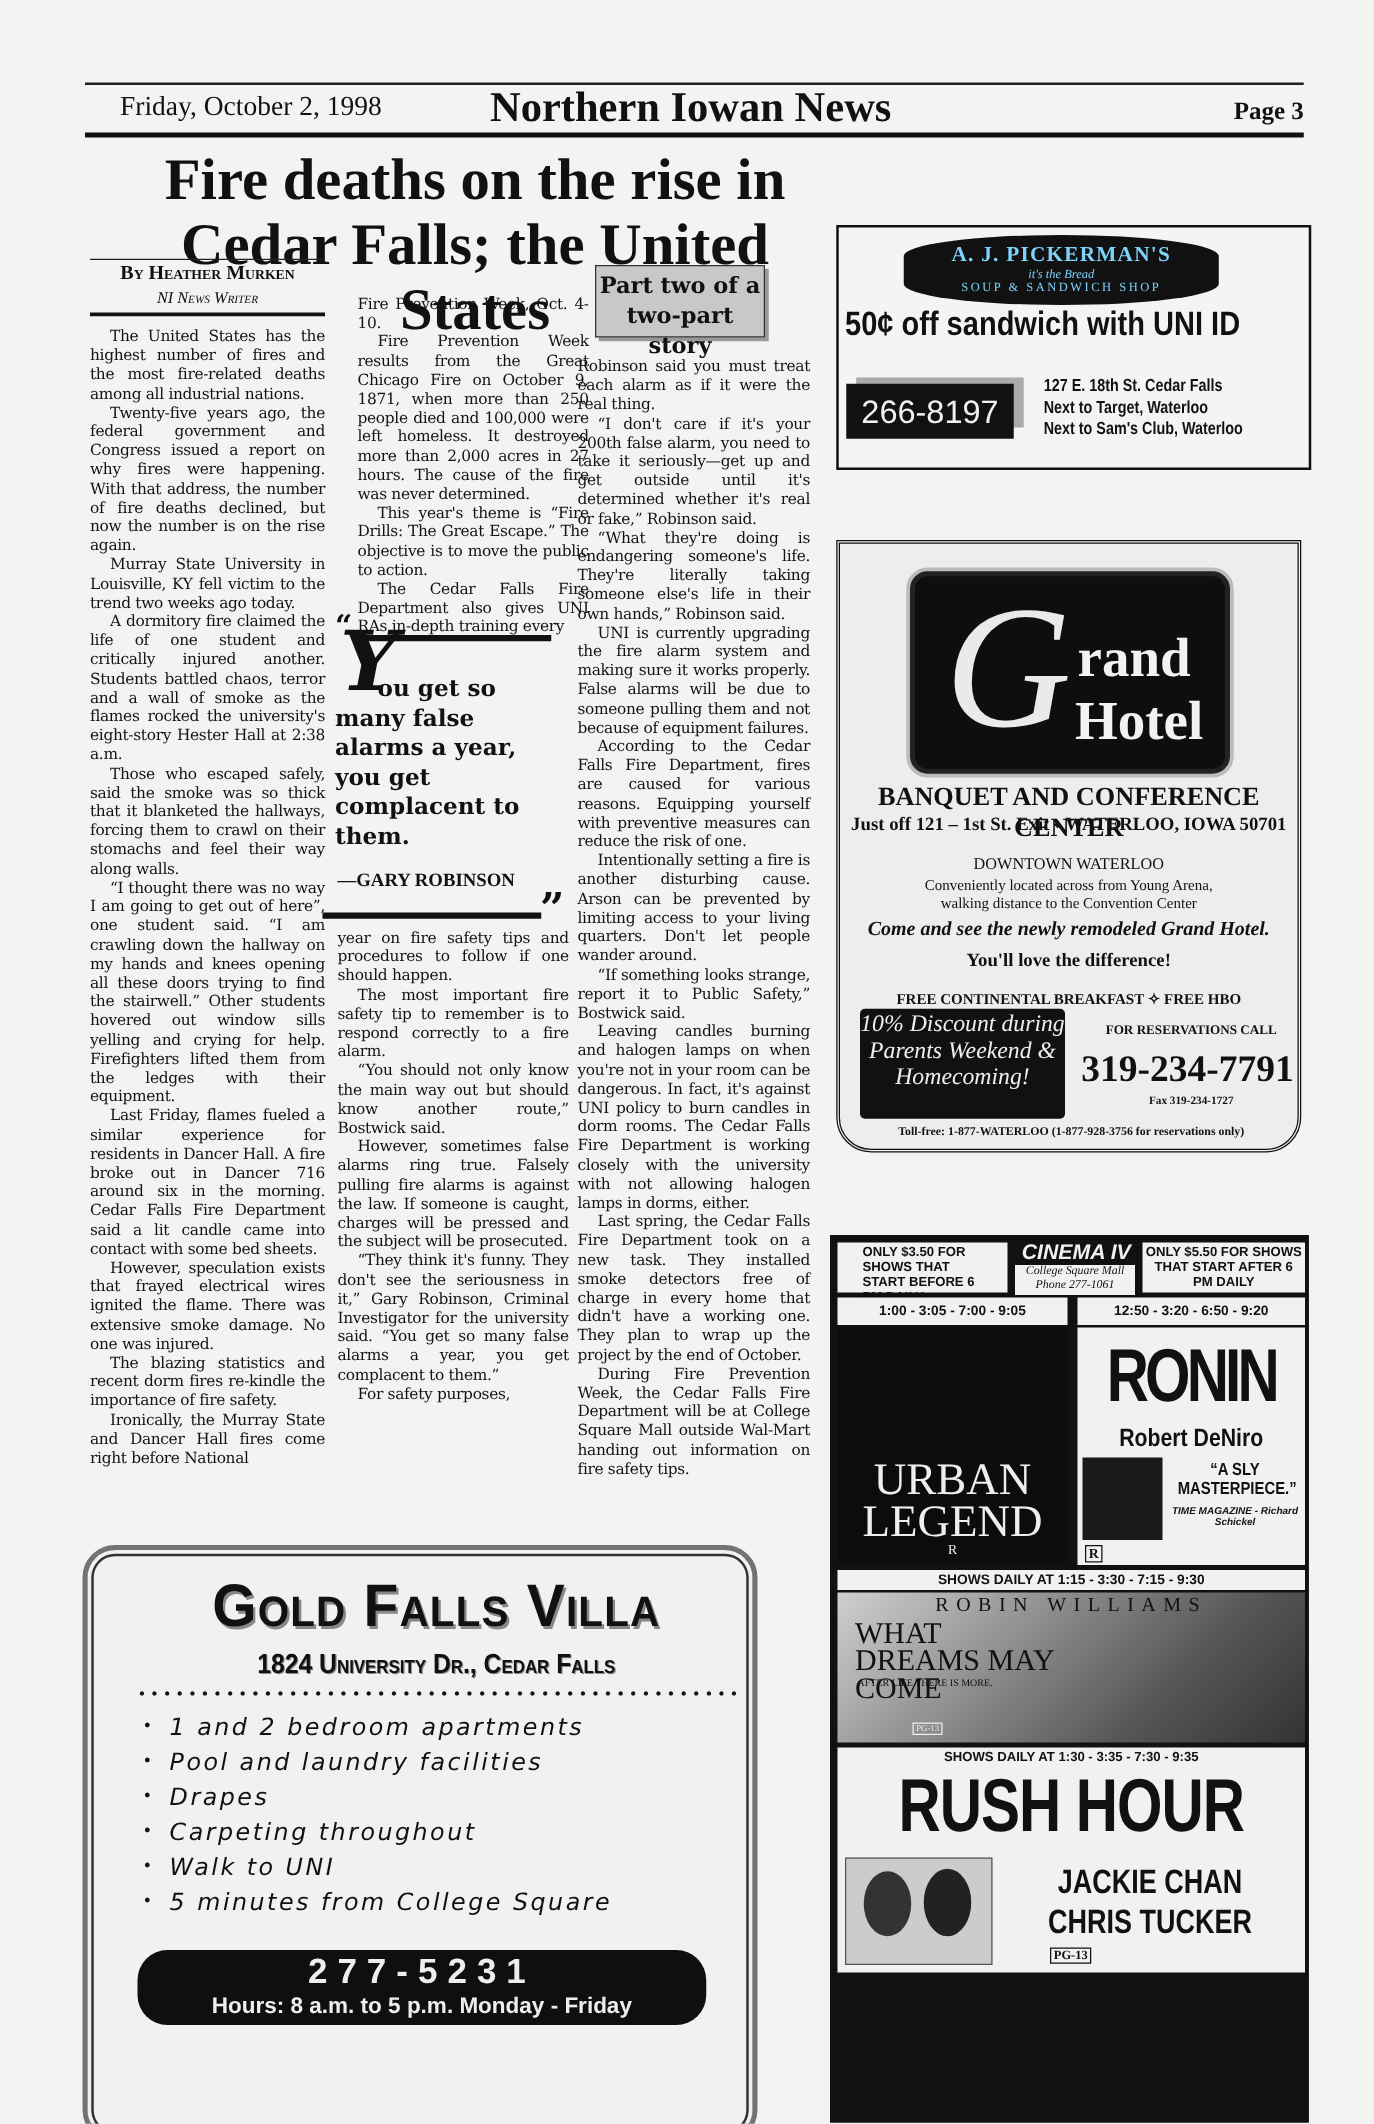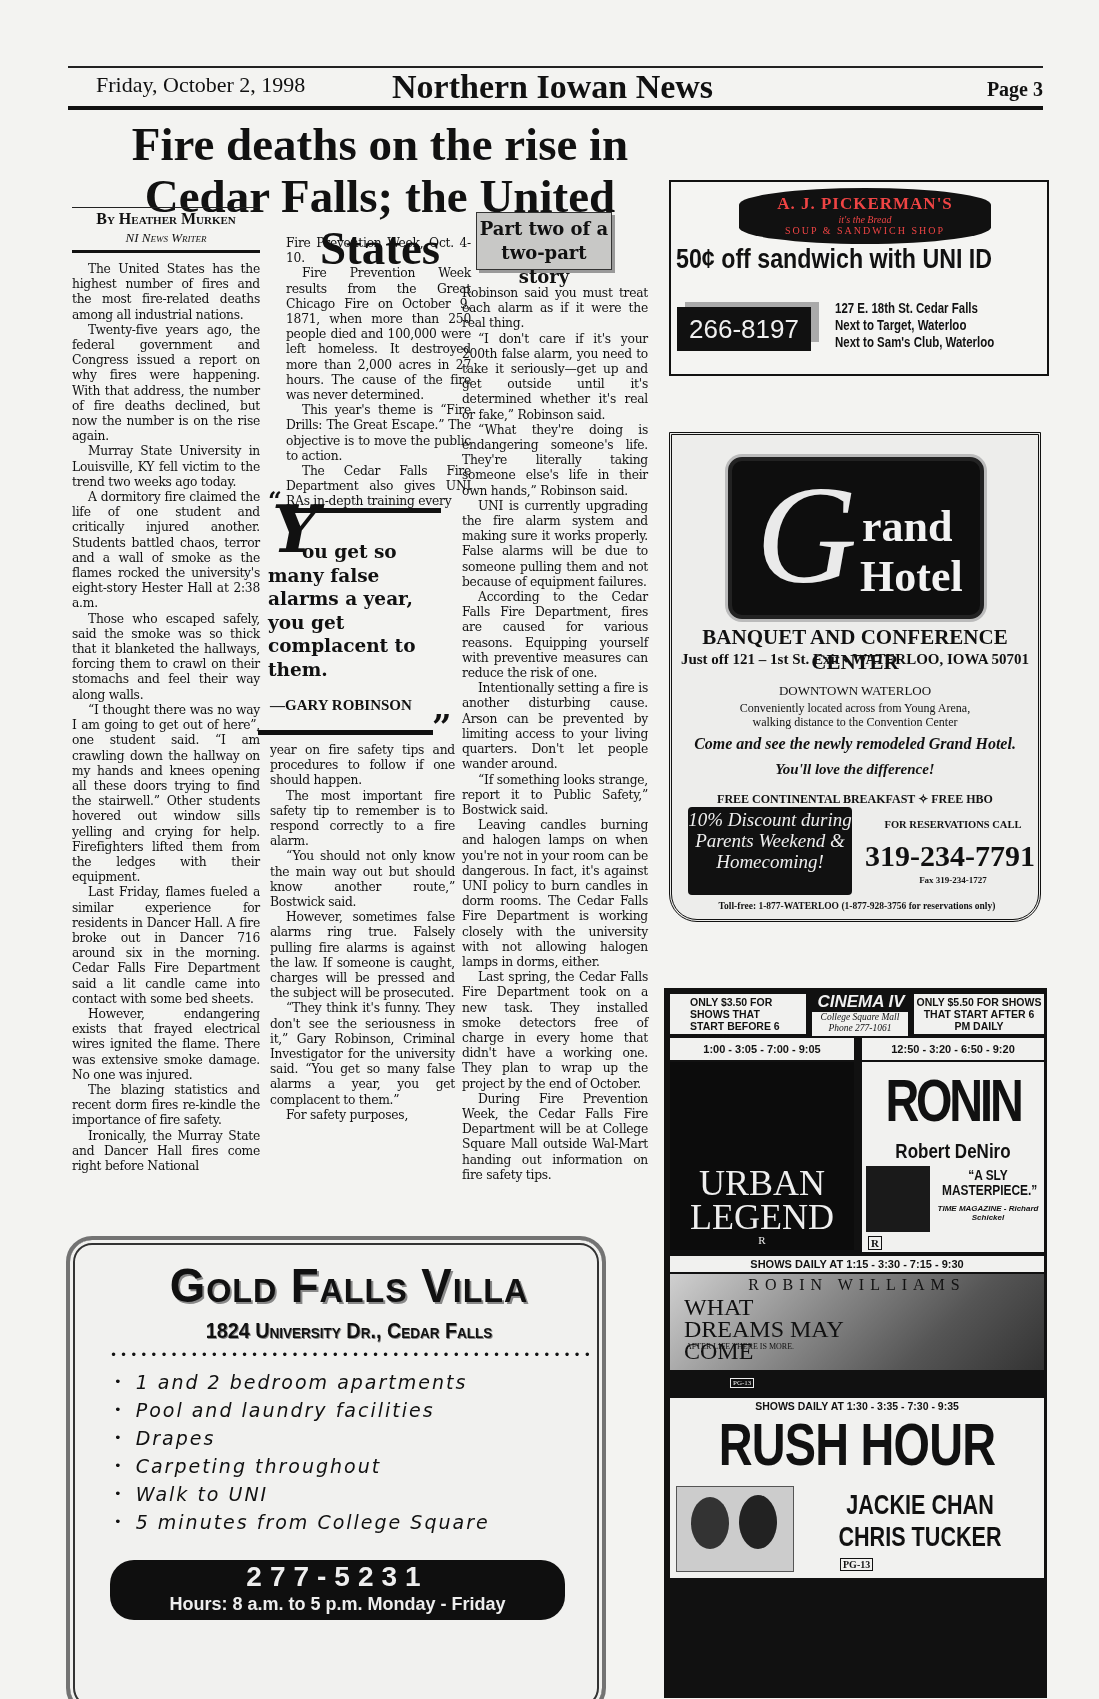--- a/index.html
+++ b/index.html
@@ -35,42 +35,42 @@
   .pq-bigY { position: absolute; left: 272px; top: 496px; font-family: "DejaVu Serif", serif; font-style: italic; font-weight: bold; font-size: 66px; line-height: 66px; }
   .pq-quote-mark { position: absolute; left: 268px; top: 486px; font-family: "DejaVu Serif", serif; font-weight: bold; font-size: 24px; }
   .pq-text { position: absolute; left: 268px; top: 540px; width: 180px; font-family: "DejaVu Serif", serif; font-weight: bold; font-size: 18.5px; line-height: 23.5px; }
   .pq-text .first { padding-left: 34px; }
   .pq-attr { position: absolute; left: 270px; top: 697px; width: 180px; font-family: "Liberation Serif", serif; font-weight: bold; font-size: 15px; }
   .pq-rule-bot { position: absolute; left: 258px; top: 730px; width: 175px; height: 5px; background: #111; }
   .pq-close { position: absolute; left: 432px; top: 710px; font-family: "DejaVu Serif", serif; font-weight: bold; font-size: 34px; line-height: 34px; }
 
   
   .ad-pick { position: absolute; left: 669px; top: 180px; width: 380px; height: 196px; border: 2px solid #111; background: #f4f4f2; }
-  .pick-logo { position: absolute; left: 68px; top: 6px; width: 252px; height: 56px; background: #111; border-radius: 50% / 30%; color: #ef4444; text-align: center; }
+  .pick-logo { position: absolute; left: 52px; top: 6px; width: 252px; height: 56px; background: #111; border-radius: 50% / 30%; color: #7dd3fc; text-align: center; }
   .pick-logo .name { font-family: "Liberation Serif", serif; font-weight: bold; font-size: 17px; letter-spacing: 1px; margin-top: 6px; display: block; }
   .pick-logo .tag { font-family: "Liberation Serif", serif; font-style: italic; font-size: 10px; display: block; }
   .pick-logo .shop { font-family: "Liberation Serif", serif; font-size: 10px; letter-spacing: 2px; display: block; }
   .pick-offer { position: absolute; left: 5px; top: 62px; width: 370px; font-family: "Liberation Sans", sans-serif; font-weight: bold; font-size: 27px; transform: scaleX(0.86); transform-origin: left; white-space: nowrap; }
   .pick-phone-shadow { position: absolute; left: 14px; top: 120px; width: 134px; height: 40px; background: #aaa; }
   .pick-phone { position: absolute; left: 6px; top: 125px; width: 134px; height: 44px; background: #111; color: #f0f0f0; font-family: "Liberation Sans", sans-serif; font-size: 26px; line-height: 44px; text-align: center; }
   .pick-addr { position: absolute; left: 164px; top: 118px; font-family: "Liberation Sans", sans-serif; font-weight: bold; font-size: 14px; line-height: 17px; transform: scaleX(0.82); transform-origin: left; white-space: nowrap; }
 
   
   .ad-grand { position: absolute; left: 669px; top: 432px; width: 372px; height: 490px; border: 3px double #111; border-radius: 0 0 28px 28px; background: #ededeb; }
   .grand-logo { position: absolute; left: 56px; top: 22px; width: 256px; height: 162px; background: #0e0e0e; border-radius: 14px; border: 4px solid #222; box-shadow: 0 0 0 3px #bbb; color: #f2f2f2; }
   .grand-logo .g { position: absolute; left: 24px; top: 4px; font-family: "Liberation Serif", serif; font-style: italic; font-size: 140px; line-height: 140px; color: #eaeaea; }
   .grand-logo .rand { position: absolute; left: 130px; top: 40px; font-family: "Liberation Serif", serif; font-weight: bold; font-size: 44px; }
   .grand-logo .hotel { position: absolute; left: 128px; top: 90px; font-family: "Liberation Serif", serif; font-weight: bold; font-size: 44px; }
   .grand-line { position: absolute; left: 0; width: 100%; text-align: center; font-family: "Liberation Serif", serif; }
   .grand-banquet { top: 190px; font-weight: bold; font-size: 21px; }
   .grand-exit { top: 216px; font-weight: bold; font-size: 15px; }
   .grand-down { top: 248px; font-size: 13px; }
   .grand-conv { top: 266px; font-size: 12px; line-height: 14px; }
   .grand-come { top: 300px; font-weight: bold; font-style: italic; font-size: 16px; }
-  .grand-love { top: 326px; font-weight: bold; font-style: italic; font-size: 15px; }
+  .grand-love { top: 326px; font-weight: bold; font-size: 15px; }
   .grand-free { top: 357px; font-weight: bold; font-size: 12px; }
   .grand-disc { position: absolute; left: 16px; top: 372px; width: 164px; height: 88px; background: #111; color: #eee; font-family: "Liberation Serif", serif; font-style: italic; font-size: 19px; line-height: 21px; text-align: center; padding-top: 2px; border-radius: 4px; }
   .grand-resv { position: absolute; left: 196px; top: 384px; width: 170px; text-align: center; font-family: "Liberation Serif", serif; font-weight: bold; font-size: 10.5px; }
   .grand-phone { position: absolute; left: 188px; top: 404px; width: 180px; text-align: center; font-family: "Liberation Serif", serif; font-weight: bold; font-size: 30px; }
   .grand-fax { position: absolute; left: 196px; top: 440px; width: 170px; text-align: center; font-family: "Liberation Serif", serif; font-weight: bold; font-size: 9px; }
   .grand-toll { position: absolute; left: 10px; top: 466px; width: 350px; text-align: center; font-family: "Liberation Serif", serif; font-weight: bold; font-size: 9.5px; }
 
   
   .ad-cine { position: absolute; left: 664px; top: 988px; width: 383px; height: 710px; background: #111; border: 2px solid #111; }
   .cine-box { position: absolute; background: #f1f1ef; color: #111; text-align: center; font-family: "Liberation Sans", sans-serif; font-weight: bold; }
@@ -85,21 +85,21 @@
   .urban .title { position: absolute; left: 0; top: 104px; width: 100%; font-family: "Liberation Serif", serif; font-size: 36px; line-height: 34px; }
   .urban .rating { position: absolute; left: 0; bottom: 4px; width: 100%; font-family: "Liberation Serif", serif; font-size: 11px; }
   .ronin { position: absolute; left: 196px; top: 72px; width: 182px; height: 190px; background: #f1f1ef; }
   .ronin .title { position: absolute; left: 0; top: 4px; width: 100%; text-align: center; font-family: "Liberation Sans", sans-serif; font-weight: bold; font-size: 60px; letter-spacing: -4px; transform: scaleX(0.78); }
   .ronin .actor { position: absolute; left: 0; top: 78px; width: 100%; text-align: center; font-family: "Liberation Sans", sans-serif; font-weight: bold; font-size: 20px; transform: scaleX(0.85); }
   .ronin .photo { position: absolute; left: 4px; top: 104px; width: 64px; height: 66px; background: #1a1a1a; }
   .ronin .quote { position: absolute; left: 72px; top: 106px; width: 108px; text-align: center; font-family: "Liberation Sans", sans-serif; font-weight: bold; font-size: 14px; line-height: 15px; transform: scaleX(0.85); }
   .ronin .src { position: absolute; left: 72px; top: 142px; width: 108px; text-align: center; font-family: "Liberation Sans", sans-serif; font-style: italic; font-weight: bold; font-size: 8px; line-height: 9px; }
   .ronin .rating { position: absolute; left: 6px; top: 174px; border: 1.5px solid #111; font-family: "Liberation Serif", serif; font-weight: bold; font-size: 11px; padding: 0 2px; }
   .cine-shows { left: 4px; top: 266px; width: 374px; height: 16px; font-size: 11px; line-height: 16px; }
-  .dreams { position: absolute; left: 4px; top: 284px; width: 374px; height: 96px; background: linear-gradient(135deg, #d0d0d0 0%, #888 40%, #555 70%, #333 100%); color: #111; font-family: "Liberation Serif", serif; }
+  .dreams { position: absolute; left: 4px; top: 284px; width: 374px; height: 120px; background: linear-gradient(135deg, #d0d0d0 0%, #888 40%, #555 70%, #333 100%); color: #111; font-family: "Liberation Serif", serif; }
   .dreams .robin { position: absolute; left: 0; top: 2px; width: 100%; text-align: center; font-size: 16px; letter-spacing: 6px; }
   .dreams .title { position: absolute; left: 14px; top: 22px; width: 170px; font-size: 24px; line-height: 22px; }
   .dreams .tagline { position: absolute; left: 16px; top: 68px; font-size: 8px; line-height: 9px; }
   .dreams .rating { position: absolute; left: 60px; top: 104px; border: 1px solid #eee; color: #eee; font-size: 7px; padding: 0 2px; }
   .rush { position: absolute; left: 4px; top: 408px; width: 374px; height: 180px; background: #f1f1ef; }
   .rush .shows { position: absolute; left: 0; top: 2px; width: 100%; text-align: center; font-family: "Liberation Sans", sans-serif; font-weight: bold; font-size: 10.5px; }
   .rush .title { position: absolute; left: 0; top: 14px; width: 100%; text-align: center; font-family: "Liberation Sans", sans-serif; font-weight: bold; font-size: 60px; line-height: 66px; transform: scaleX(0.78); letter-spacing: -1px; }
   .rush .photo { position: absolute; left: 6px; top: 88px; width: 118px; height: 86px; background: #ccc; border: 1px solid #555; }
   .rush .photo .face1 { position: absolute; left: 14px; top: 10px; width: 38px; height: 52px; border-radius: 50%; background: #333; }
   .rush .photo .face2 { position: absolute; left: 62px; top: 8px; width: 38px; height: 54px; border-radius: 50%; background: #222; }
@@ -135,21 +135,21 @@
 <div class="byline-rule-bot"></div>
 
 <div class="col" style="left:72px; top:262px; width:188px;">
   <p>The United States has the highest number of fires and the most fire-related deaths among all industrial nations.</p>
   <p>Twenty-five years ago, the federal government and Congress issued a report on why fires were happening. With that address, the number of fire deaths declined, but now the number is on the rise again.</p>
   <p>Murray State University in Louisville, KY fell victim to the trend two weeks ago today.</p>
   <p>A dormitory fire claimed the life of one student and critically injured another. Students battled chaos, terror and a wall of smoke as the flames rocked the university's eight-story Hester Hall at 2:38 a.m.</p>
   <p>Those who escaped safely, said the smoke was so thick that it blanketed the hallways, forcing them to crawl on their stomachs and feel their way along walls.</p>
   <p>“I thought there was no way I am going to get out of here”, one student said. “I am crawling down the hallway on my hands and knees opening all these doors trying to find the stairwell.” Other students hovered out window sills yelling and crying for help. Firefighters lifted them from the ledges with their equipment.</p>
   <p>Last Friday, flames fueled a similar experience for residents in Dancer Hall. A fire broke out in Dancer 716 around six in the morning. Cedar Falls Fire Department said a lit candle came into contact with some bed sheets.</p>
-  <p>However, endangering exists that frayed electrical wires ignited the flame. There was extensive smoke damage. No one was injured.</p>
+  <p>However, speculation exists that frayed electrical wires ignited the flame. There was extensive smoke damage. No one was injured.</p>
   <p>The blazing statistics and recent dorm fires re-kindle the importance of fire safety.</p>
   <p>Ironically, the Murray State and Dancer Hall fires come right before National</p>
 </div>
 
 <div class="col" style="left:286px; top:200px; width:185px;margin-top:36px;">
   <p class="noindent">Fire Prevention Week, Oct. 4-10.</p>
   <p>Fire Prevention Week results from the Great Chicago Fire on October 9, 1871, when more than 250 people died and 100,000 were left homeless. It destroyed more than 2,000 acres in 27 hours. The cause of the fire was never determined.</p>
   <p>This year's theme is “Fire Drills: The Great Escape.” The objective is to move the public to action.</p>
   <p>The Cedar Falls Fire Department also gives UNI RAs in-depth training every</p>
 </div>

